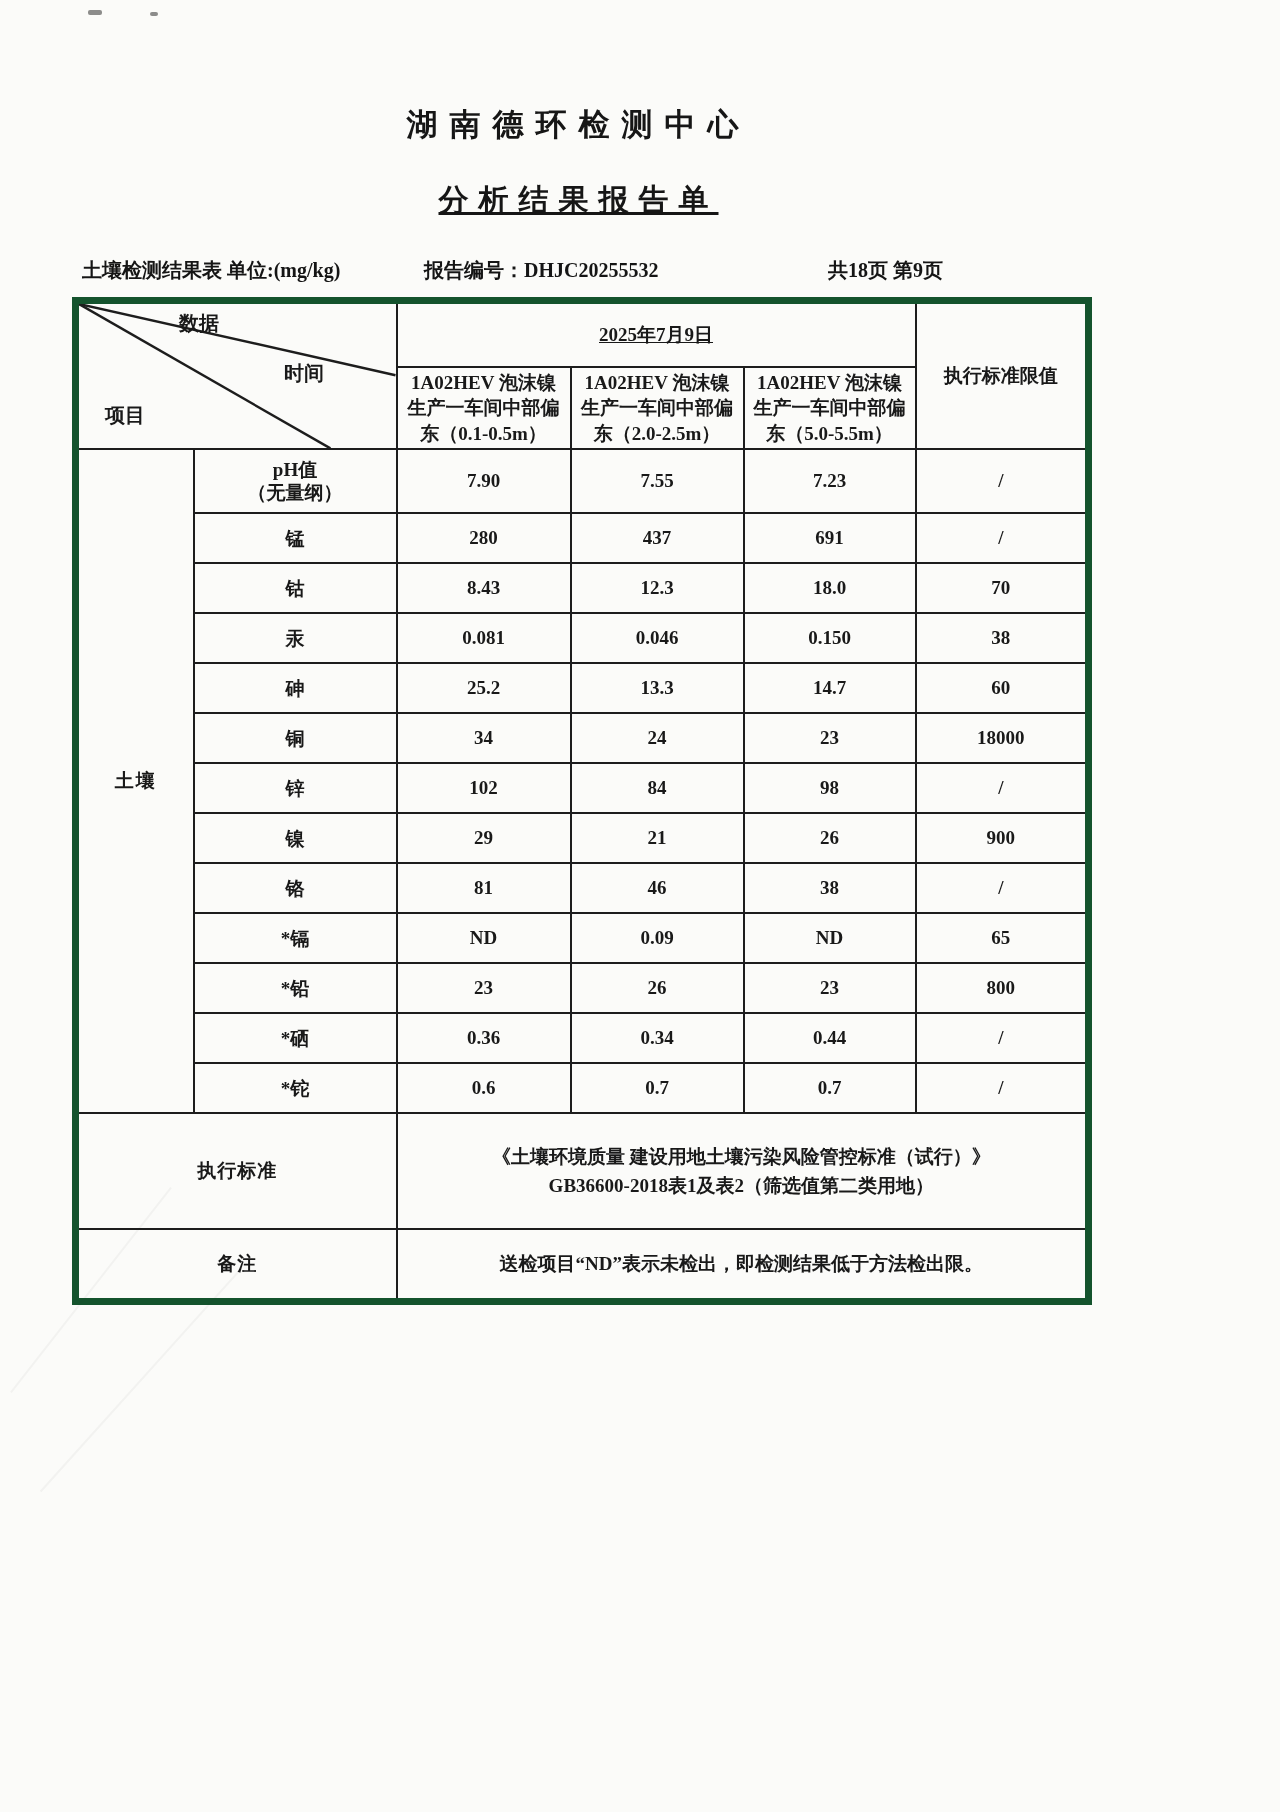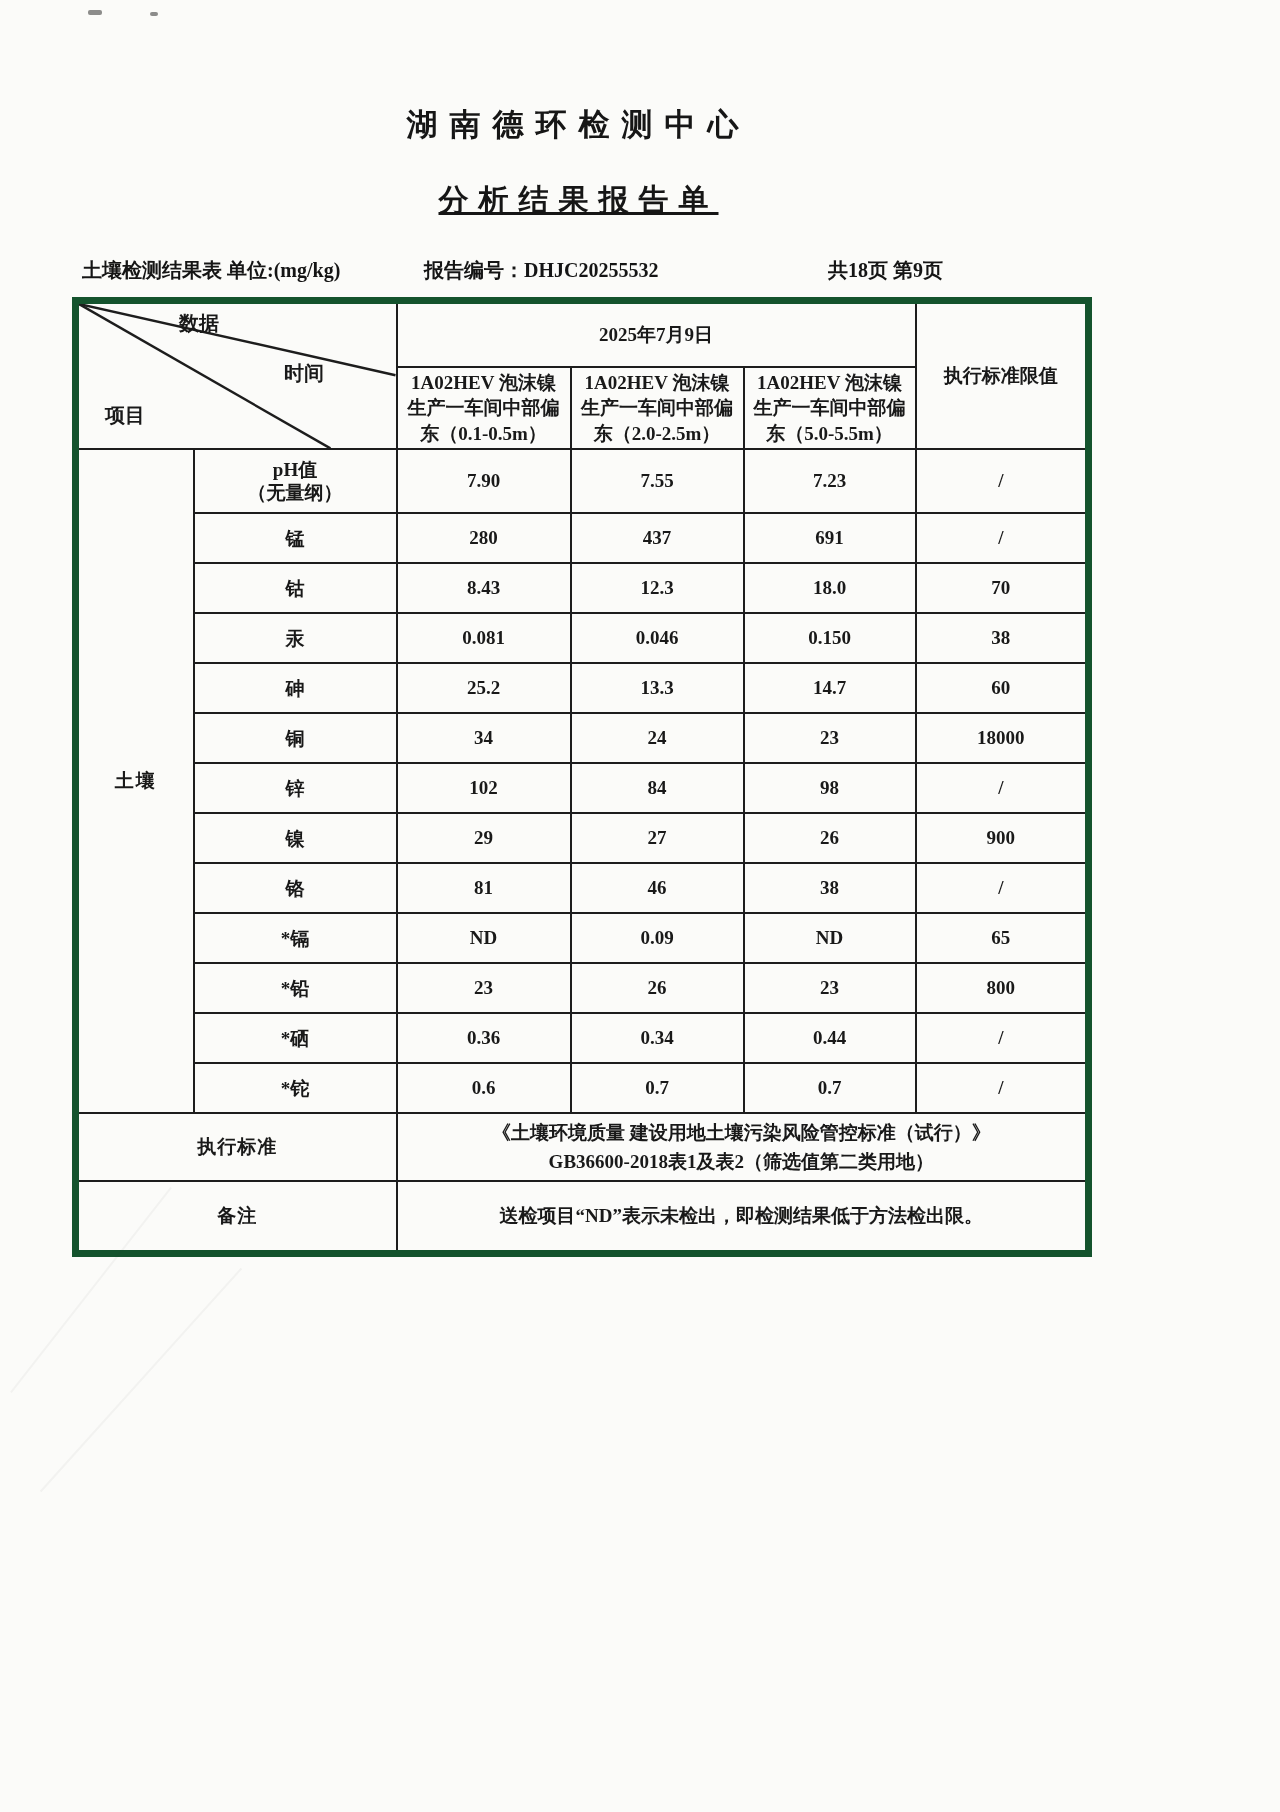--- a/index.html
+++ b/index.html
@@ -48,31 +48,31 @@
   }
   tr.hdr-row-1{height:66px;}
   tr.hdr-row-2{height:76px;}
   td.corner-cell{position:relative;padding:0;}
   .corner-label{position:absolute;font-size:20px;font-weight:bold;white-space:nowrap;}
   .corner-data{left:100px;top:6px;}
   .corner-time{left:205px;top:56px;}
   .corner-item{left:26px;top:98px;}
   .corner-svg{position:absolute;left:0;top:0;width:100%;height:100%;}
 
-  td.date-cell{font-size:20px;}
+  td.date-cell{font-size:20px;text-decoration:underline;}
   td.sample-cell{font-size:17.5px;line-height:1.35;padding:2px 2px;}
   td.limit-hdr{font-size:20px;}
 
   tbody.data-body tr{height:50px;}
   tbody.data-body tr:first-child{height:64px;}
   td.cat-cell{font-size:20px;letter-spacing:2px;}
   td.param-cell{white-space:pre-line;line-height:1.25;}
   td.val-cell{font-size:19px;}
 
-  tr.standard-row{height:68px;}
+  tr.standard-row{height:116px;}
   tr.remark-row{height:72px;}
   td.note-label{font-size:20px;letter-spacing:1px;}
   td.note-text{white-space:pre-line;line-height:1.55;font-size:19px;}
 
   
   .scan-footer{
     position:absolute;left:826px;top:1492px;
     display:flex;align-items:center;gap:14px;
   }
   .scan-footer .qr{display:block;}
@@ -197,21 +197,21 @@
         <tr>
           <td class="param-cell">锌</td>
           <td class="val-cell">102</td>
           <td class="val-cell">84</td>
           <td class="val-cell">98</td>
           <td class="val-cell">/</td>
         </tr>
         <tr>
           <td class="param-cell">镍</td>
           <td class="val-cell">29</td>
-          <td class="val-cell">27</td>
+          <td class="val-cell">21</td>
           <td class="val-cell">26</td>
           <td class="val-cell">900</td>
         </tr>
         <tr>
           <td class="param-cell">铬</td>
           <td class="val-cell">81</td>
           <td class="val-cell">46</td>
           <td class="val-cell">38</td>
           <td class="val-cell">/</td>
         </tr>

